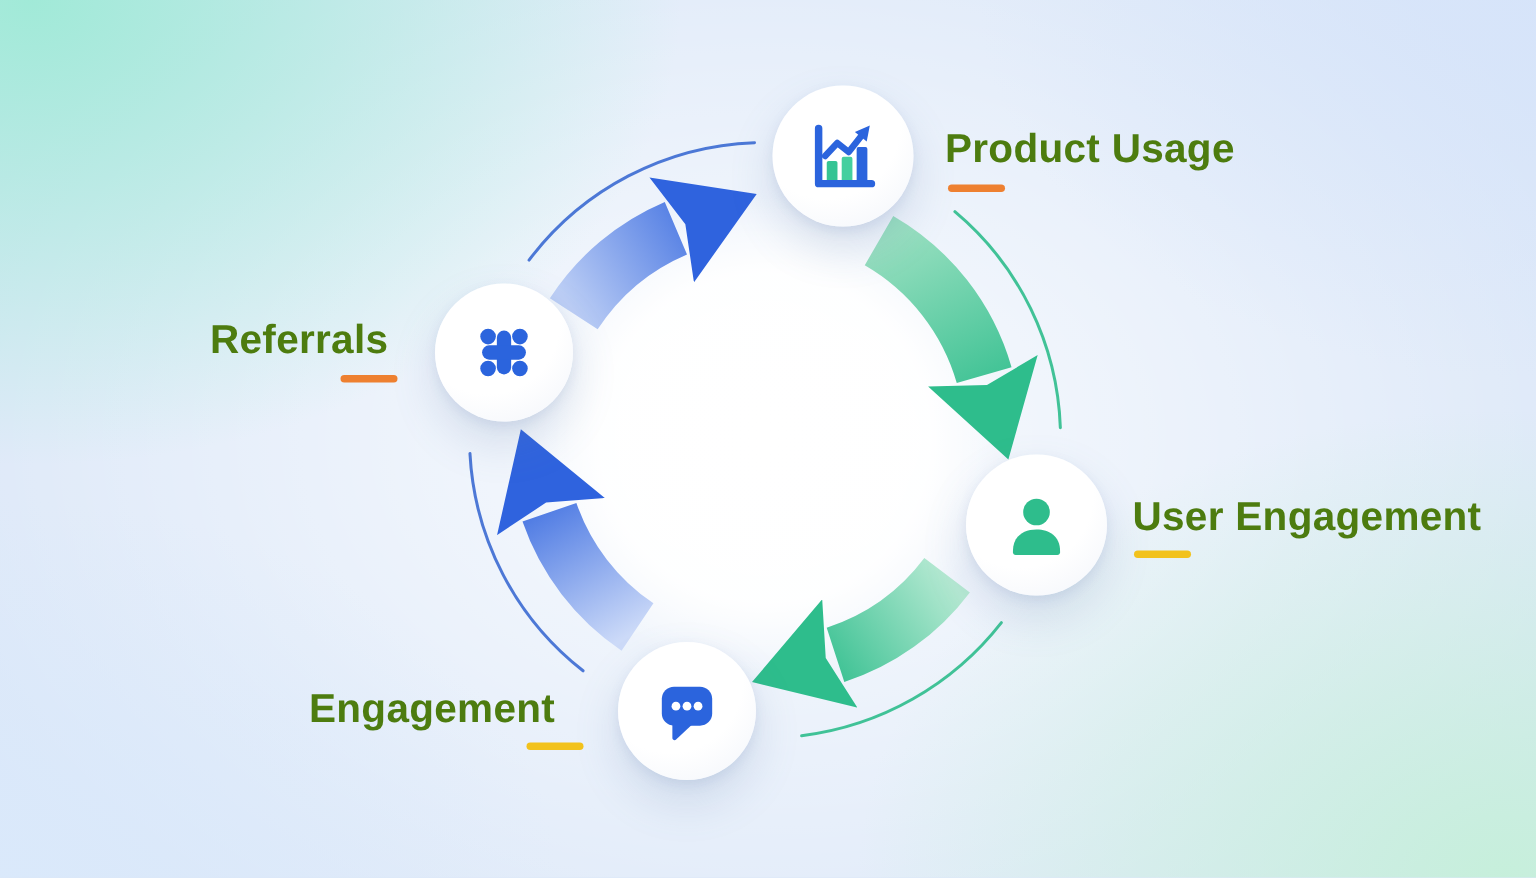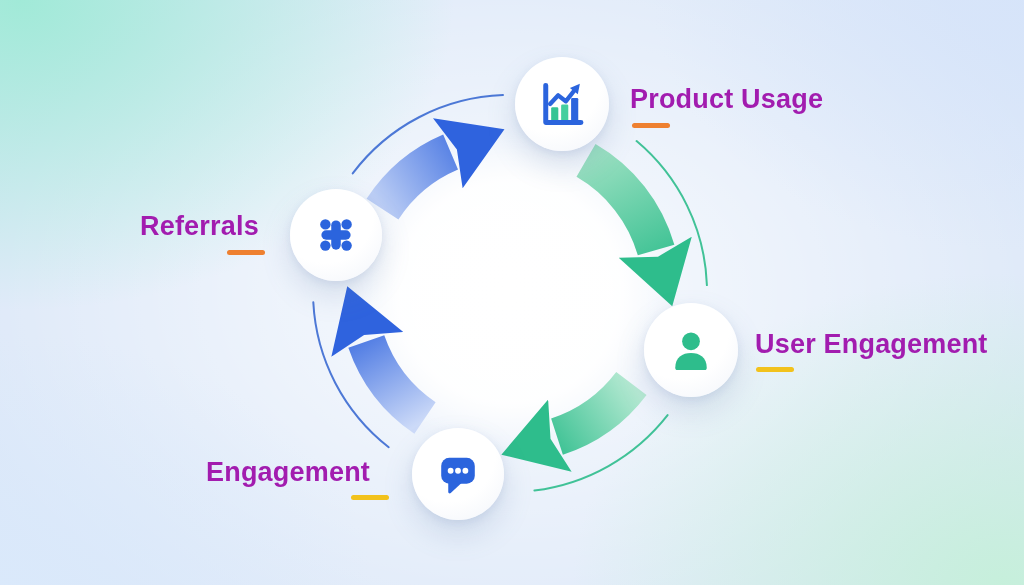--- a/index.html
+++ b/index.html
@@ -21,21 +21,21 @@
     background:radial-gradient(circle at 38% 28%, #ffffff 55%, #f1f4fa 100%);
     box-shadow:0 14px 30px rgba(96,125,170,.20), 0 3px 8px rgba(96,125,170,.12);
     display:flex;align-items:center;justify-content:center;
   }
   .c-pu{left:515px;top:57px;width:94px;height:94px;}
   .c-ref{left:290px;top:189px;width:92px;height:92px;}
   .c-ur{left:644px;top:303px;width:94px;height:94px;}
   .c-eng{left:412px;top:428px;width:92px;height:92px;}
   .label{
     position:absolute;font-weight:700;font-size:27px;line-height:30px;
-    color:#a21caf;letter-spacing:.2px;white-space:nowrap;
+    color:#4d7c0f;letter-spacing:.2px;white-space:nowrap;
   }
   .l-pu{left:630px;top:84px;}
   .l-ref{left:140px;top:211px;}
   .l-ur{left:755px;top:329px;}
   .l-eng{left:206px;top:457px;}
   .underline{position:absolute;width:38px;height:5px;border-radius:3px;}
   .u-orange{background:#ee8030;}
   .u-yellow{background:#f2c21c;}
   .u-pu{left:632px;top:123px;}
   .u-ref{left:227px;top:250px;}

